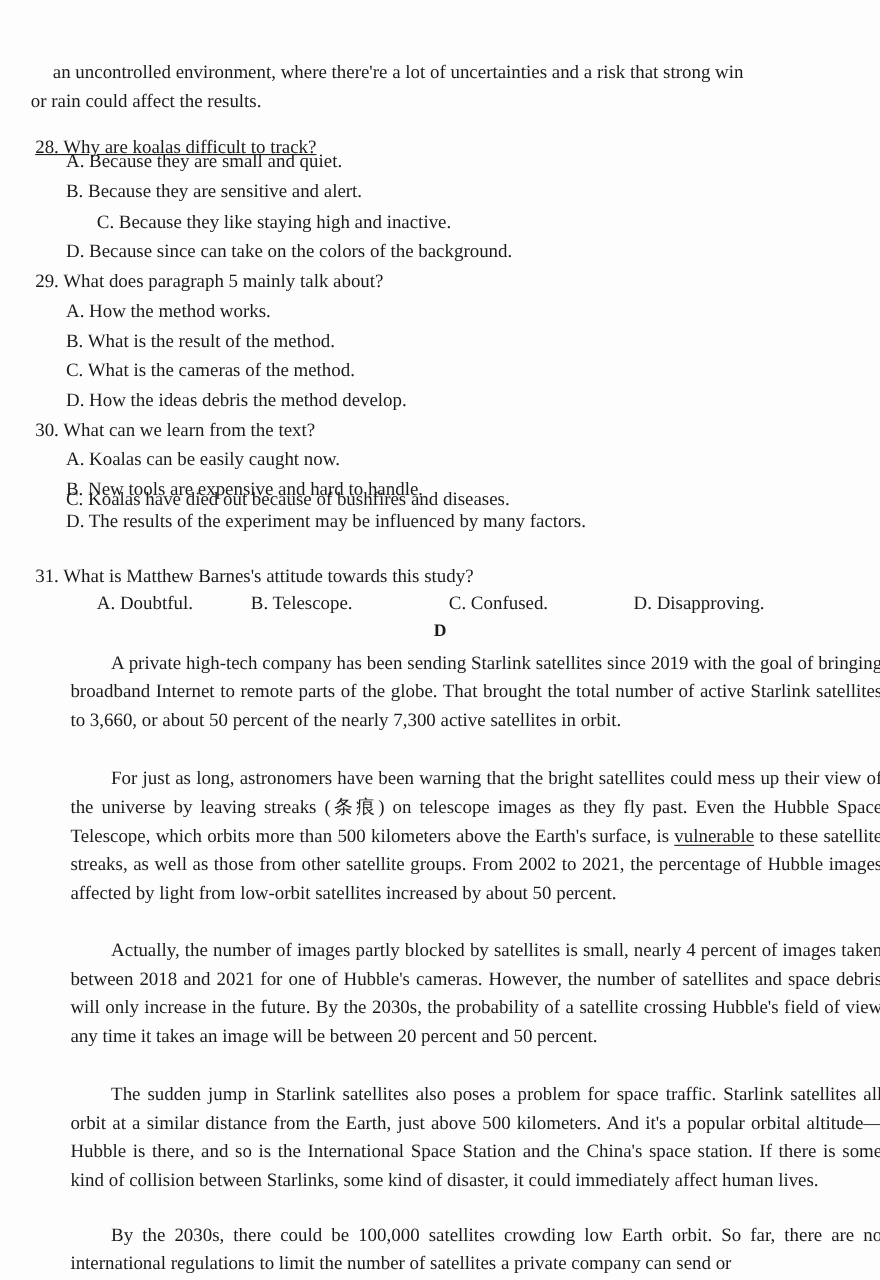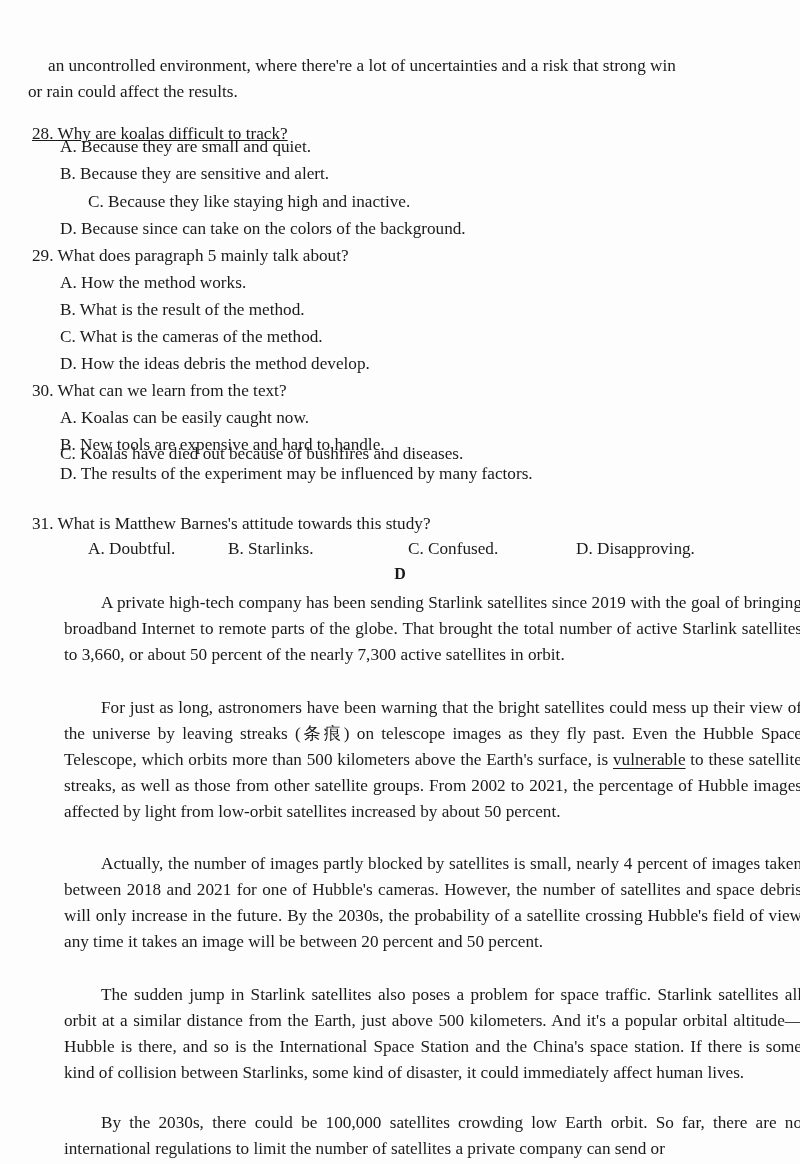--- a/index.html
+++ b/index.html
@@ -43,21 +43,21 @@
 
   <div class="line q" style="top:381px;">30. What can we learn from the text?</div>
   <div class="line opt" style="top:408px;">A. Koalas can be easily caught now.</div>
   <div class="line opt" style="top:435px;">B. New tools are expensive and hard to handle.</div>
   <div class="line opt" style="top:444px;text-align:right;">C. Koalas have died out because of bushfires and diseases.</div>
   <div class="line opt" style="top:464px;">D. The results of the experiment may be influenced by many factors.</div>
 
   <div class="line q" style="top:514px;">31. What is Matthew Barnes's attitude towards this study?</div>
   <div class="row4">
     <span style="left:0px;margin-left:28px;">A. Doubtful.</span>
-    <span style="left:168px;">B. Starlinks.</span>
+    <span style="left:168px;">B. Telescope.</span>
     <span style="left:348px;text-align:center;">C. Confused.</span>
     <span style="left:516px;">D. Disapproving.</span>
   </div>
 
   <div class="heading-d">D</div>
 
   <div class="para indent" style="top:590px;">A private high-tech company has been sending Starlink satellites since 2019 with the goal of bringing broadband Internet to remote parts of the globe. That brought the total number of active Starlink satellites to 3,660, or about 50 percent of the nearly 7,300 active satellites in orbit.</div>
 
   <div class="para indent" style="top:695px;"><span>For just as long, astronomers have been warning that the bright satellites could mess up their view of the universe by leaving streaks (条痕) on telescope images as they fly past. Even the Hubble Space Telescope, which orbits more than 500 kilometers above the Earth's surface, is </span><span class="u">vulnerable</span><span> to these satellite streaks, as well as those from other satellite groups. From 2002 to 2021, the percentage of Hubble images affected by light from low-orbit satellites increased by about 50 percent.</span></div>
 

